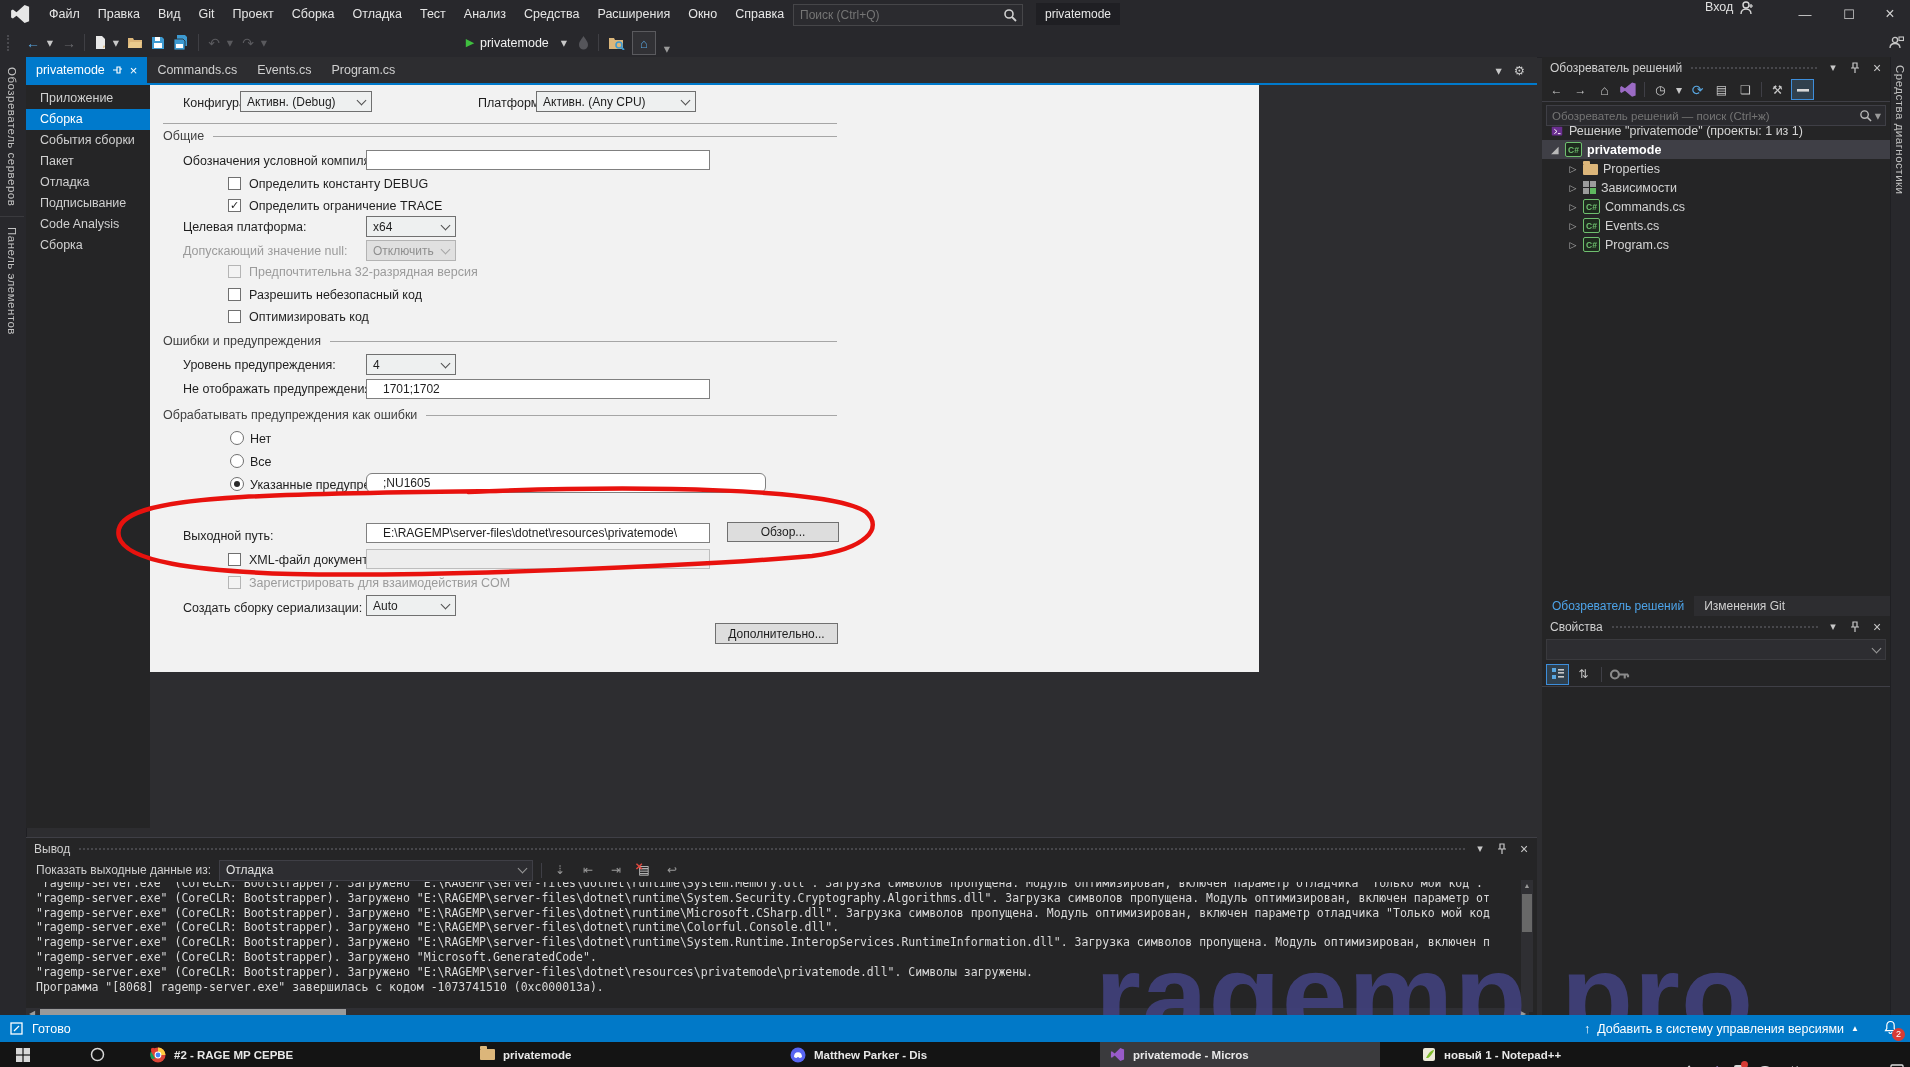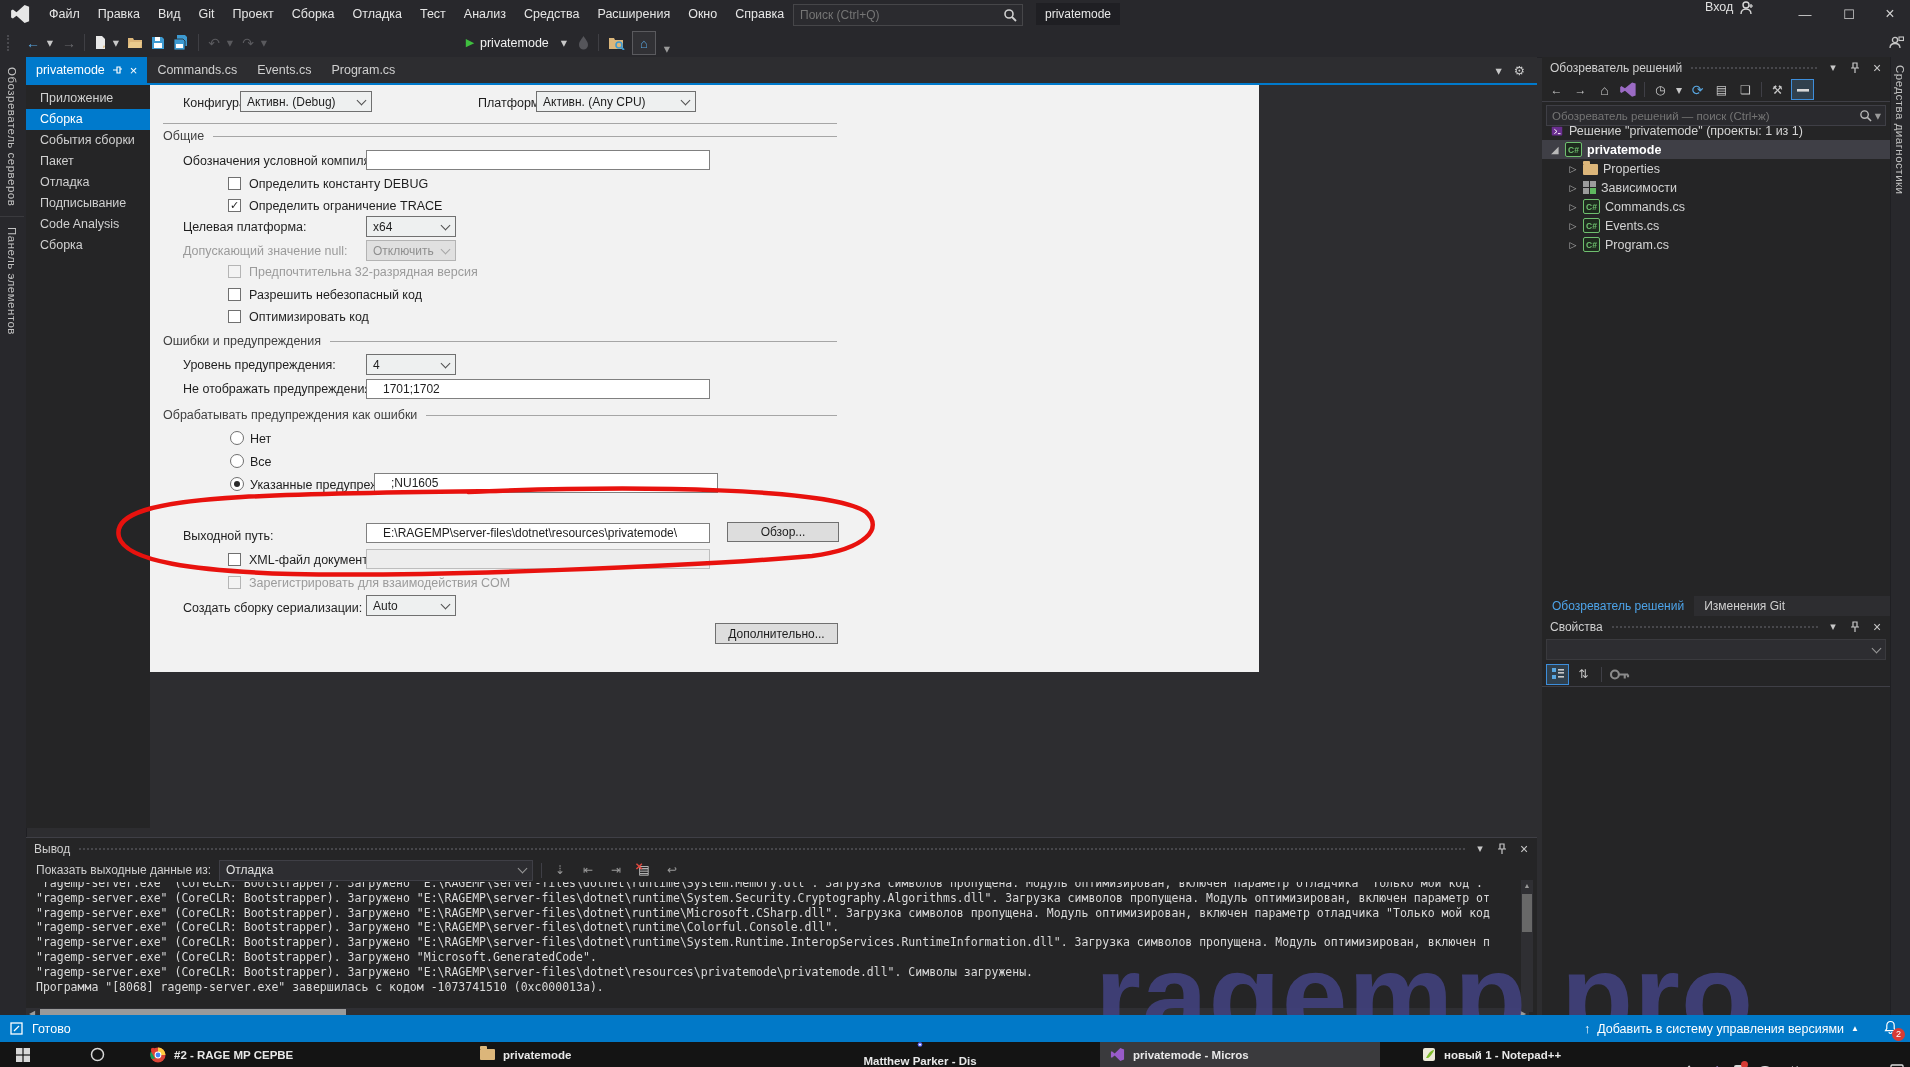--- a/index.html
+++ b/index.html
@@ -339,21 +339,21 @@
   <div class="sect" style="top:323px;">
       <span>Обрабатывать предупреждения как ошибки</span>
       <span class="line"></span>
     </div>
   <span class="rad" style="left:80px;top:346px;"></span>
   <span class="flabel" style="left:100px;top:347px;">Нет</span>
   <span class="rad" style="left:80px;top:369px;"></span>
   <span class="flabel" style="left:100px;top:370px;">Все</span>
   <span class="rad on" style="left:80px;top:392px;"></span>
   <span class="flabel" style="left:100px;top:393px;">Указанные предупреждения:</span>
-  <input class="tinput" style="left: 224px; top: 388px; width: 344px;" value=";NU1605">
+  <input class="tinput" style="left: 216px; top: 388px; width: 400px; border-radius: 6px;" value=";NU1605">
 
   <span class="flabel" style="left:33px;top:444px;">Выходной путь:</span>
   <input class="tinput" style="left: 216px; top: 438px; width: 344px;" value="E:\RAGEMP\server-files\dotnet\resources\privatemode\">
   <div class="fbtn" style="left:577px;top:437px;width:112px;height:20px;">Обзор...</div>
   <span class="cbbox" style="left:78px;top:468px;"></span>
   <span class="flabel" style="left:99px;top:468px;">XML-файл документации:</span>
   <input class="tinput dis" style="left: 216px; top: 464px; width: 344px;" value="">
   <span class="cbbox dis" style="left:78px;top:491px;"></span>
   <span class="flabel dis" style="left:99px;top:491px;">Зарегистрировать для взаимодействия COM</span>
   <span class="flabel" style="left:33px;top:516px;">Создать сборку сериализации:</span>
@@ -577,21 +577,21 @@
         <circle cx="8" cy="8" r="3.4" fill="#fff"></circle>
         <circle cx="8" cy="8" r="2.4" fill="#4285f4"></circle>
         <circle cx="3" cy="3" r="2.2" fill="#e33b2e"></circle>
       </svg>
     <span>#2 - RAGE MP СЕРВЕ</span>
   </div>
   <div class="task" style="left:470px;width:165px;">
     <span class="folder" style="margin-top:0;"></span>
     <span>privatemode</span>
   </div>
-  <div class="task" style="left:780px;width:260px;flex-direction:column;">
+  <div class="task" style="left:780px;width:260px;">
     <svg width="16" height="16" viewBox="0 0 16 16">
         <circle cx="8" cy="8" r="7.5" fill="#5865f2"></circle>
         <path d="M4 10c0-3 1.3-4.7 4-4.7S12 7 12 10c-1 .8-2 1.2-2.6 1l-.4-.8c-.6.2-1.4.2-2 0l-.4.8c-.6.2-1.6-.2-2.6-1z" fill="#fff"></path>
       </svg>
     <span>Matthew Parker - Dis</span>
   </div>
   <div class="task active" style="left:1100px;width:260px;">
     <svg width="15" height="15" viewBox="0 0 16 16">
         <path d="M11 1 5 7 2 4.6 1 5v6l1 .4L5 9l6 6 4-1.6V2.6z" fill="#985bc9"></path>
       </svg>

